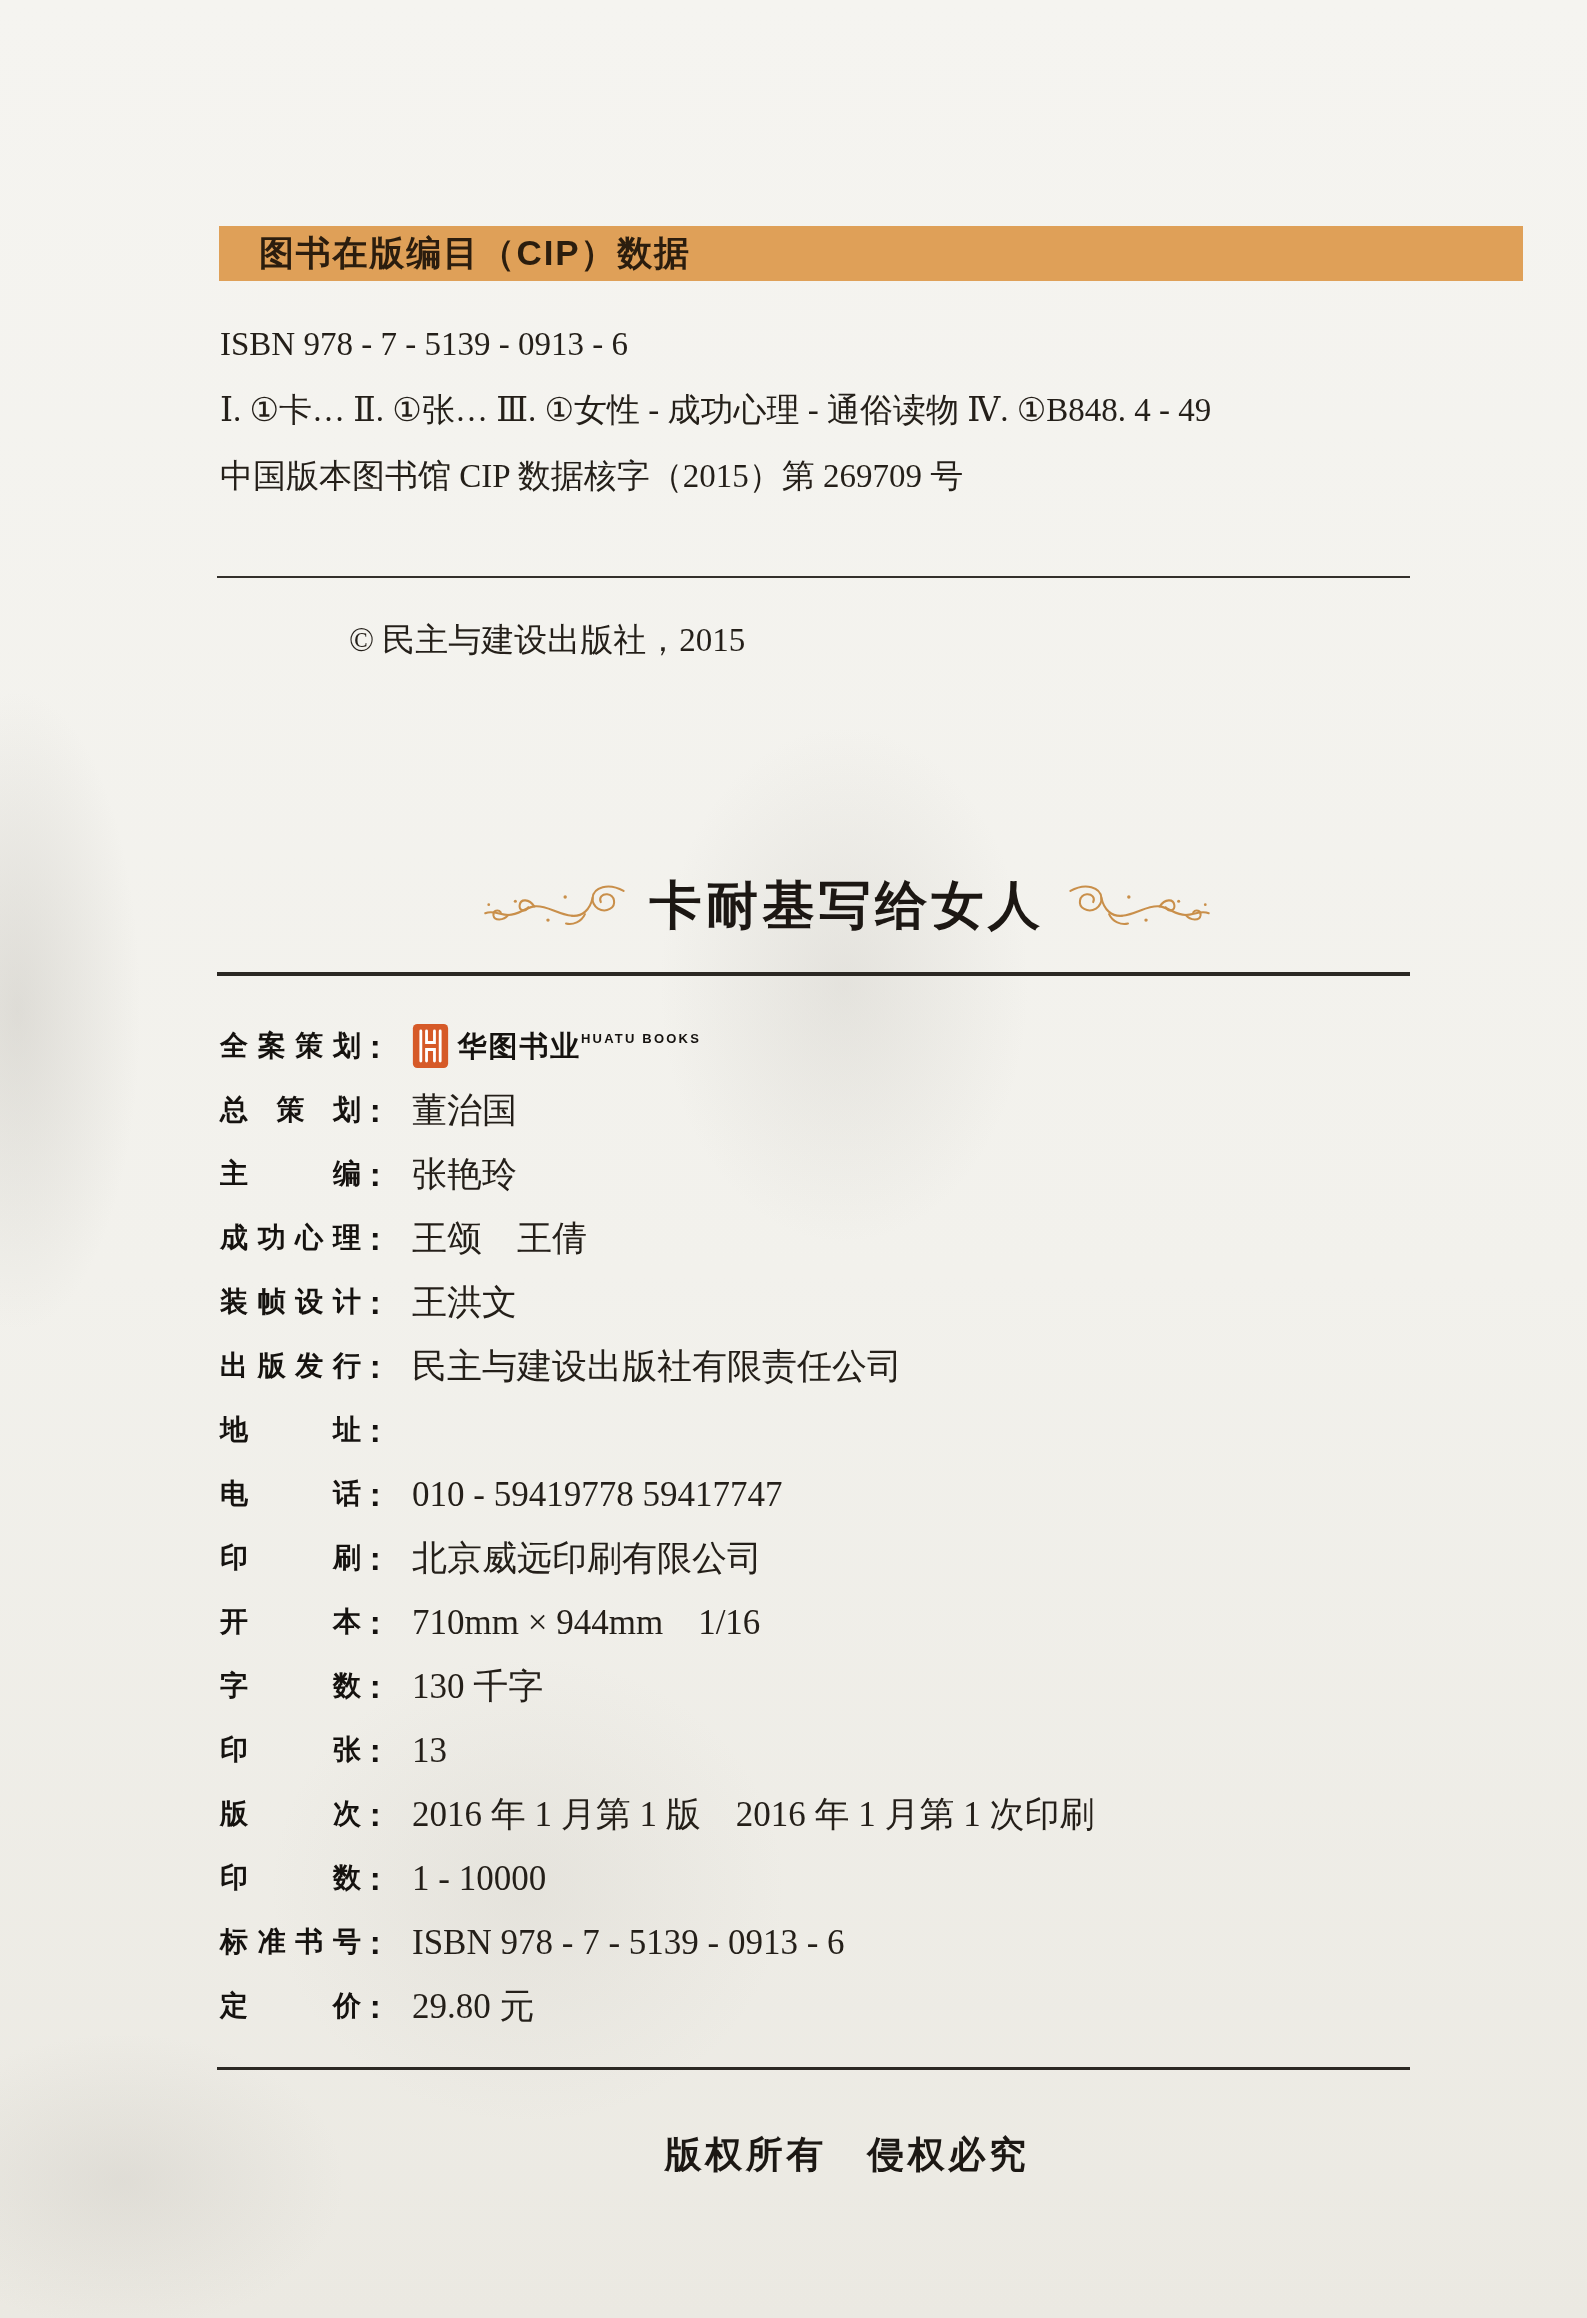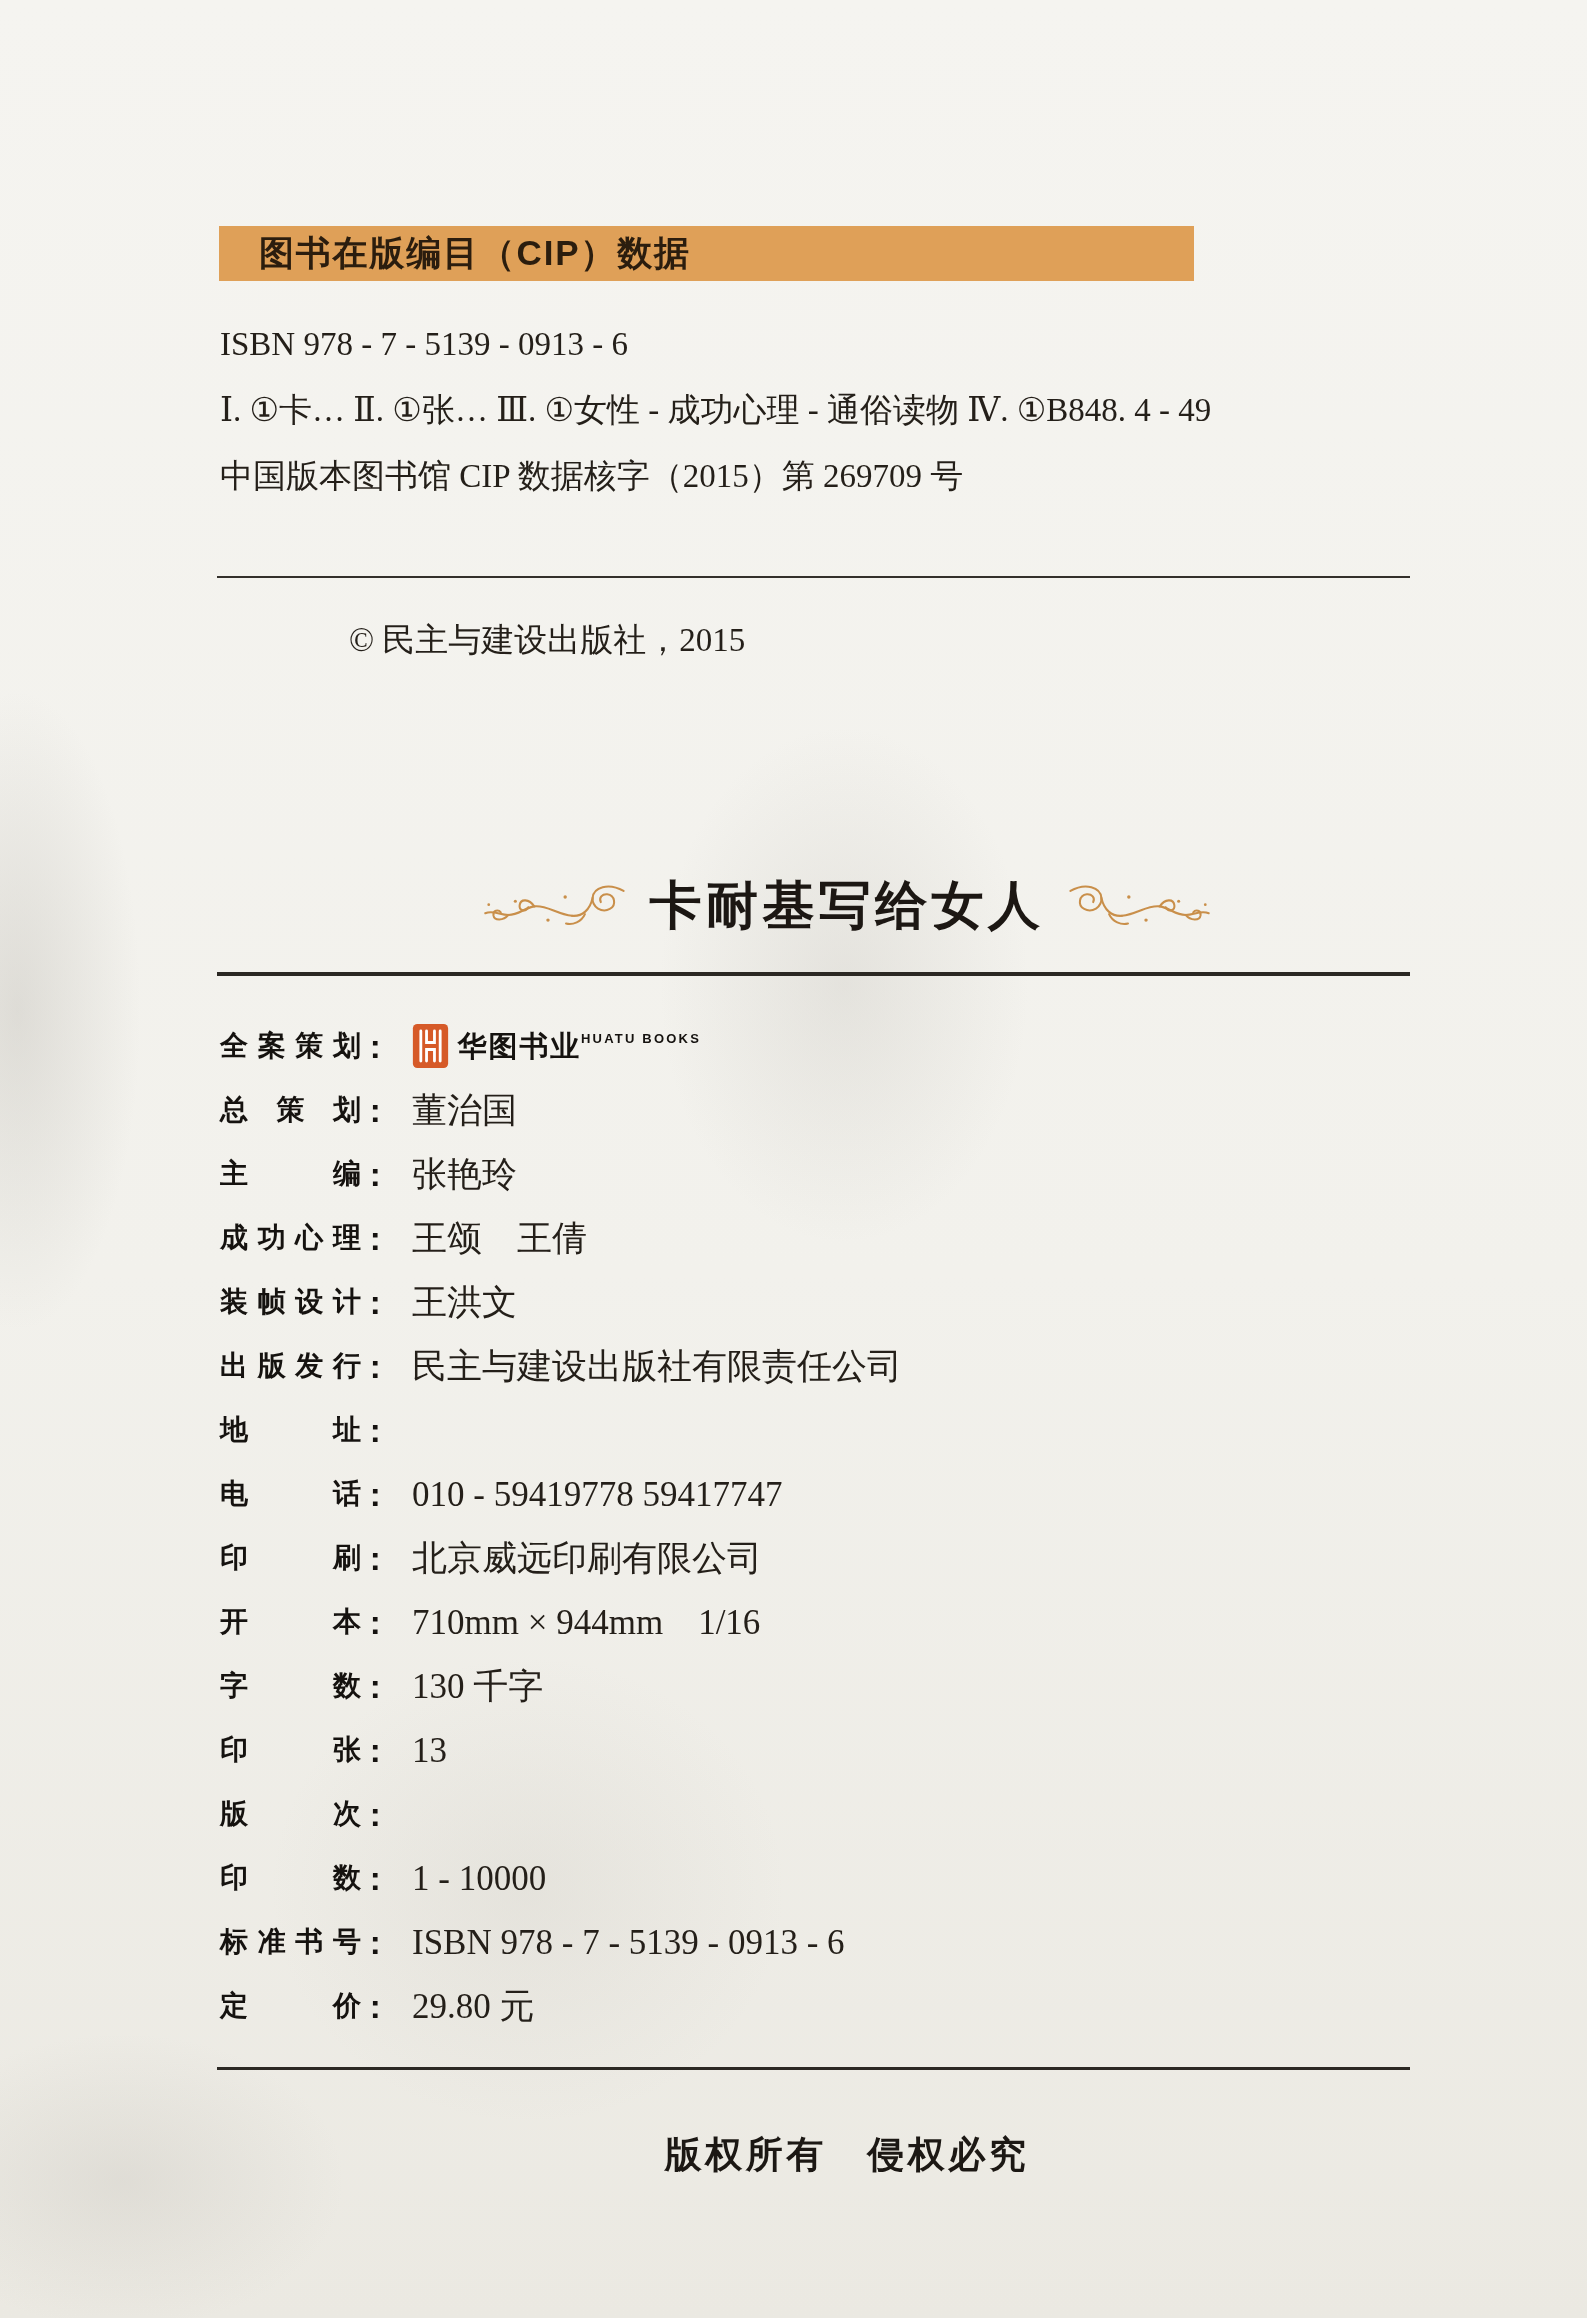--- a/index.html
+++ b/index.html
@@ -16,21 +16,21 @@
       radial-gradient(176px 457px at 17.6px 1011px, rgba(168,164,156,0.28), transparent 70%),
       radial-gradient(369px 334px at 528px 1890px, rgba(175,170,160,0.14), transparent 70%),
       radial-gradient(317px 211px at 123px 2181px, rgba(165,160,152,0.18), transparent 70%),
       linear-gradient(180deg, #f5f4f0 0%, #f2f1ec 55%, #ebe9e2 100%);
   }
 
   
   .cip-bar {
     position: absolute;
     left: 219px; top: 226px;
-    width: 975px; height: 55px;
+    width: 1304px; height: 55px;
     background: #dfa058;
     display: flex; align-items: center;
     padding-left: 40px;
   }
   .cip-bar .bar-text {
     font-family: "Liberation Sans", "DejaVu Sans", sans-serif;
     font-weight: bold;
     font-size: 35px;
     letter-spacing: 1.8px;
     color: #2b1d0e;
@@ -295,20 +295,21 @@
 
     <div class="detail-row">
       <span class="row-label">印张</span>
       <span class="row-colon">:</span>
       <span class="row-value">13</span>
     </div>
 
     <div class="detail-row">
       <span class="row-label">版次</span>
       <span class="row-colon">:</span>
+      <span class="row-value">2016 年 1 月第 1 版　2016 年 1 月第 1 次印刷</span>
     </div>
 
     <div class="detail-row">
       <span class="row-label">印数</span>
       <span class="row-colon">:</span>
       <span class="row-value">1 - 10000</span>
     </div>
 
     <div class="detail-row">
       <span class="row-label">标准书号</span>

